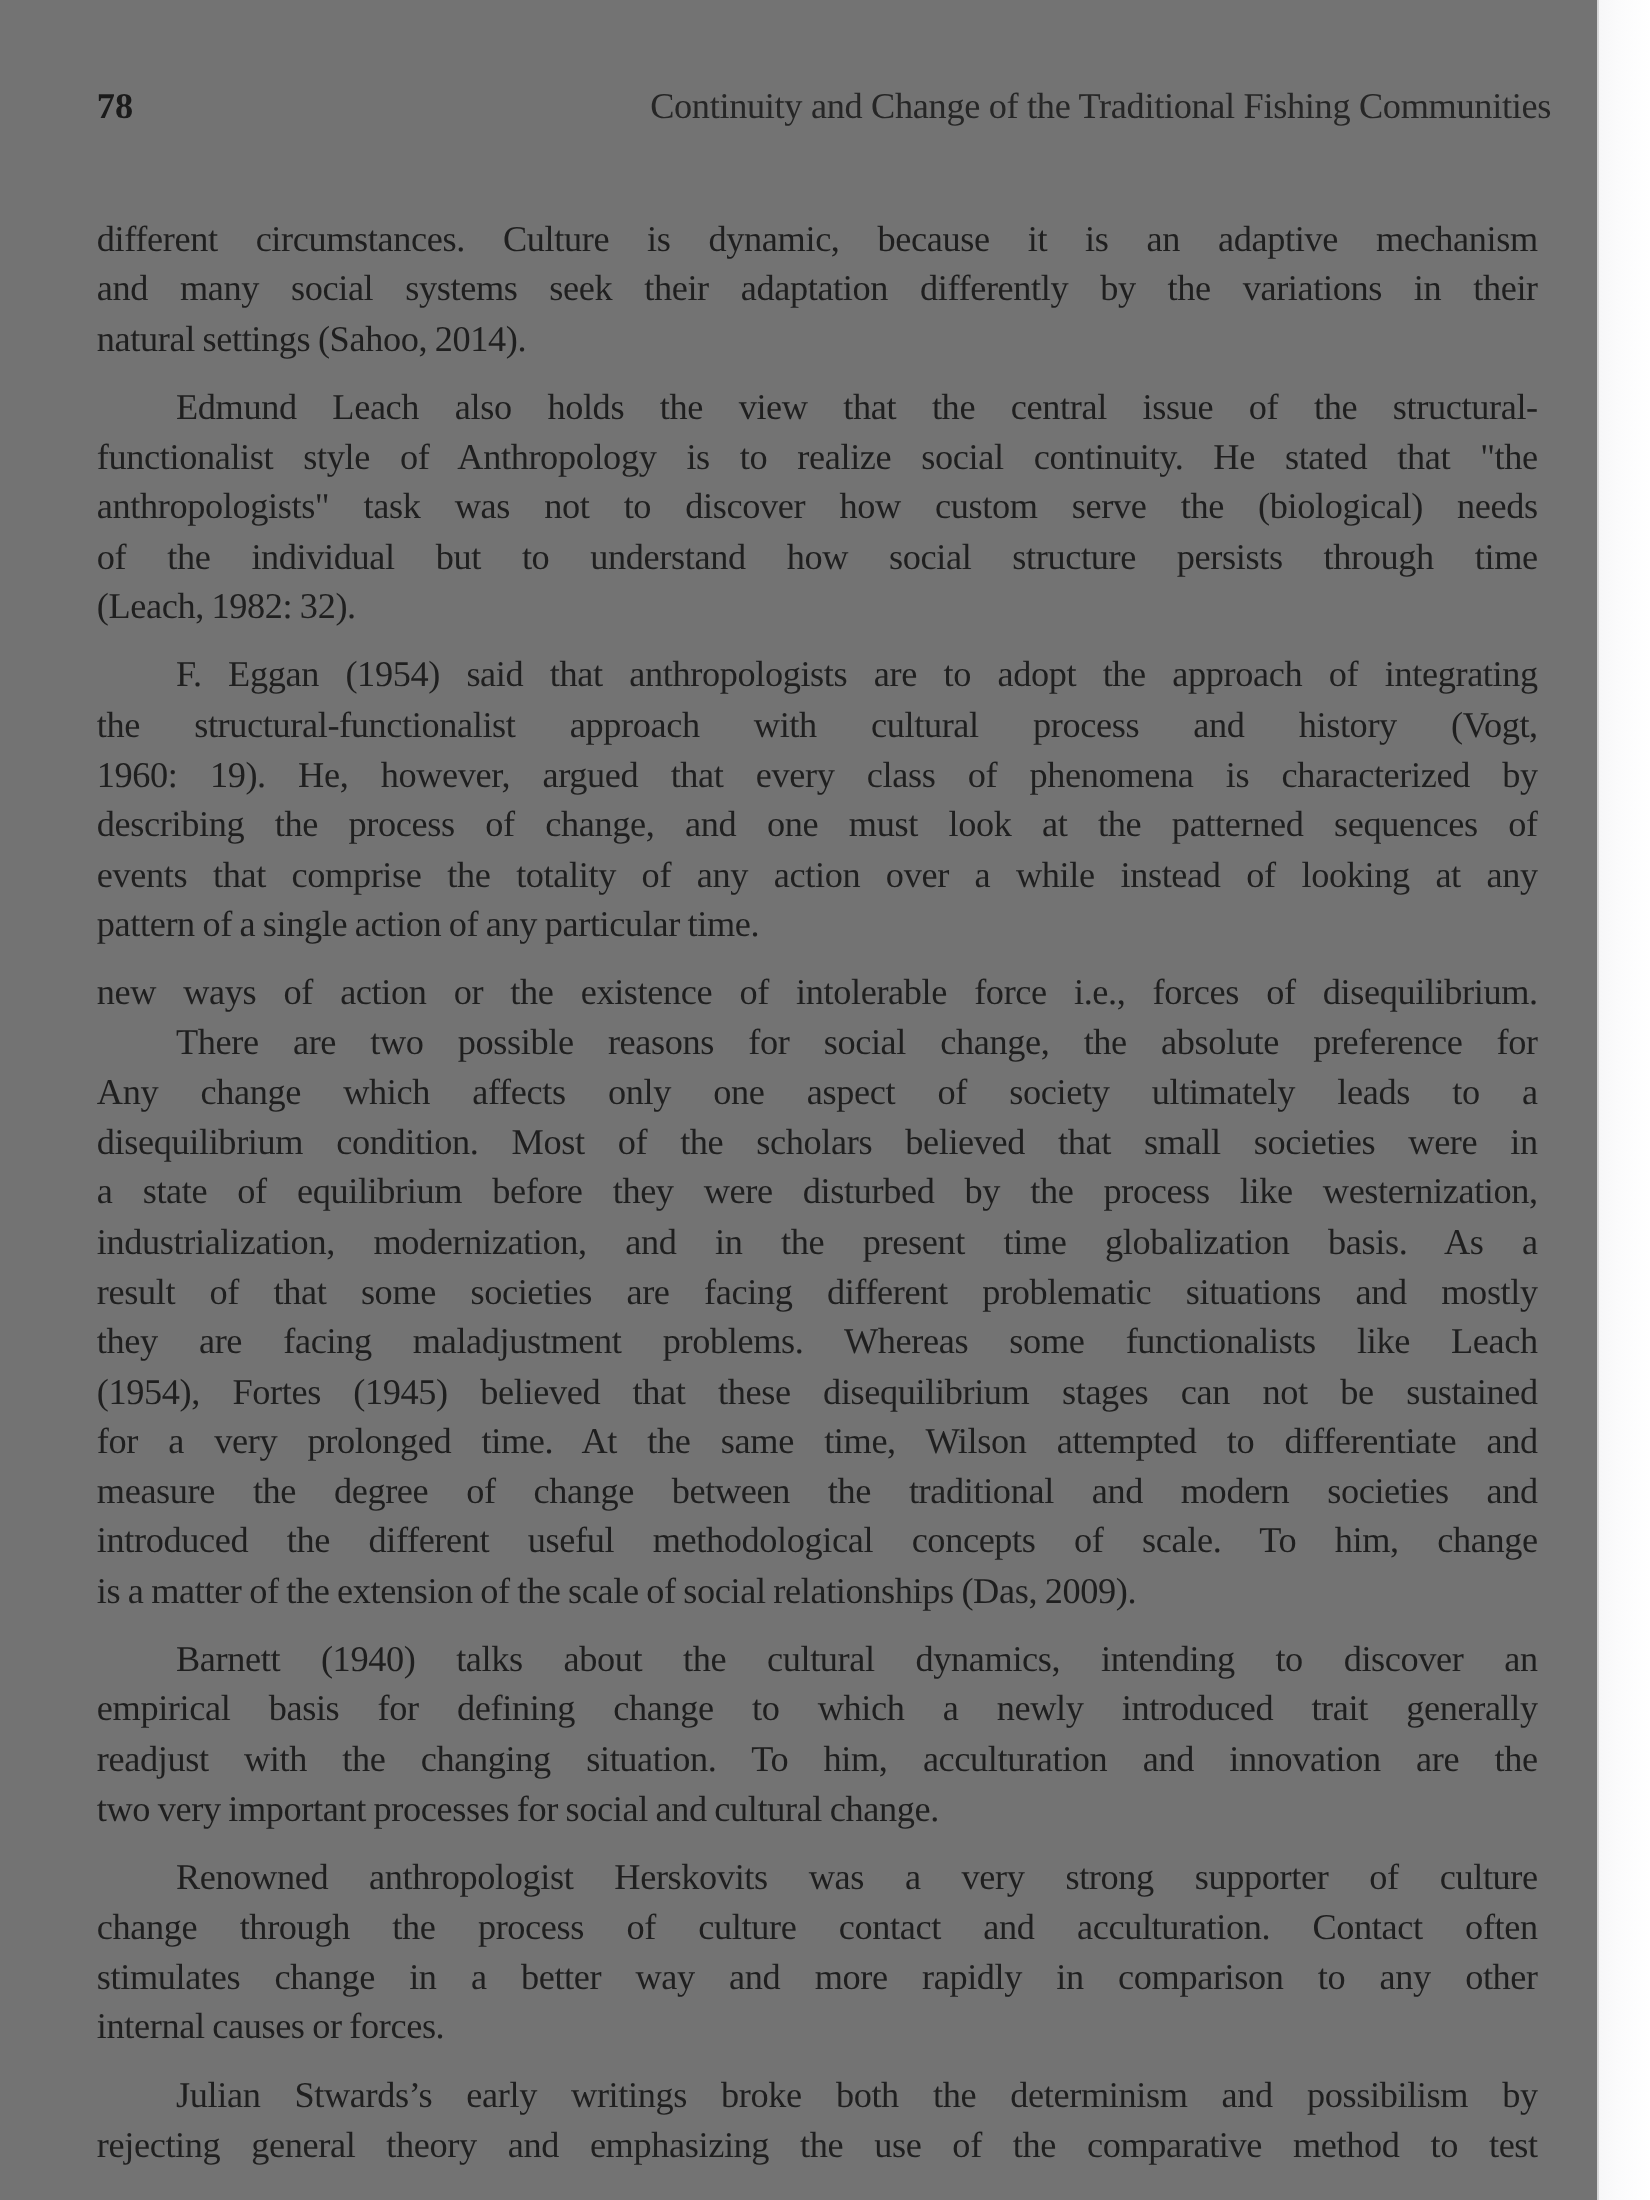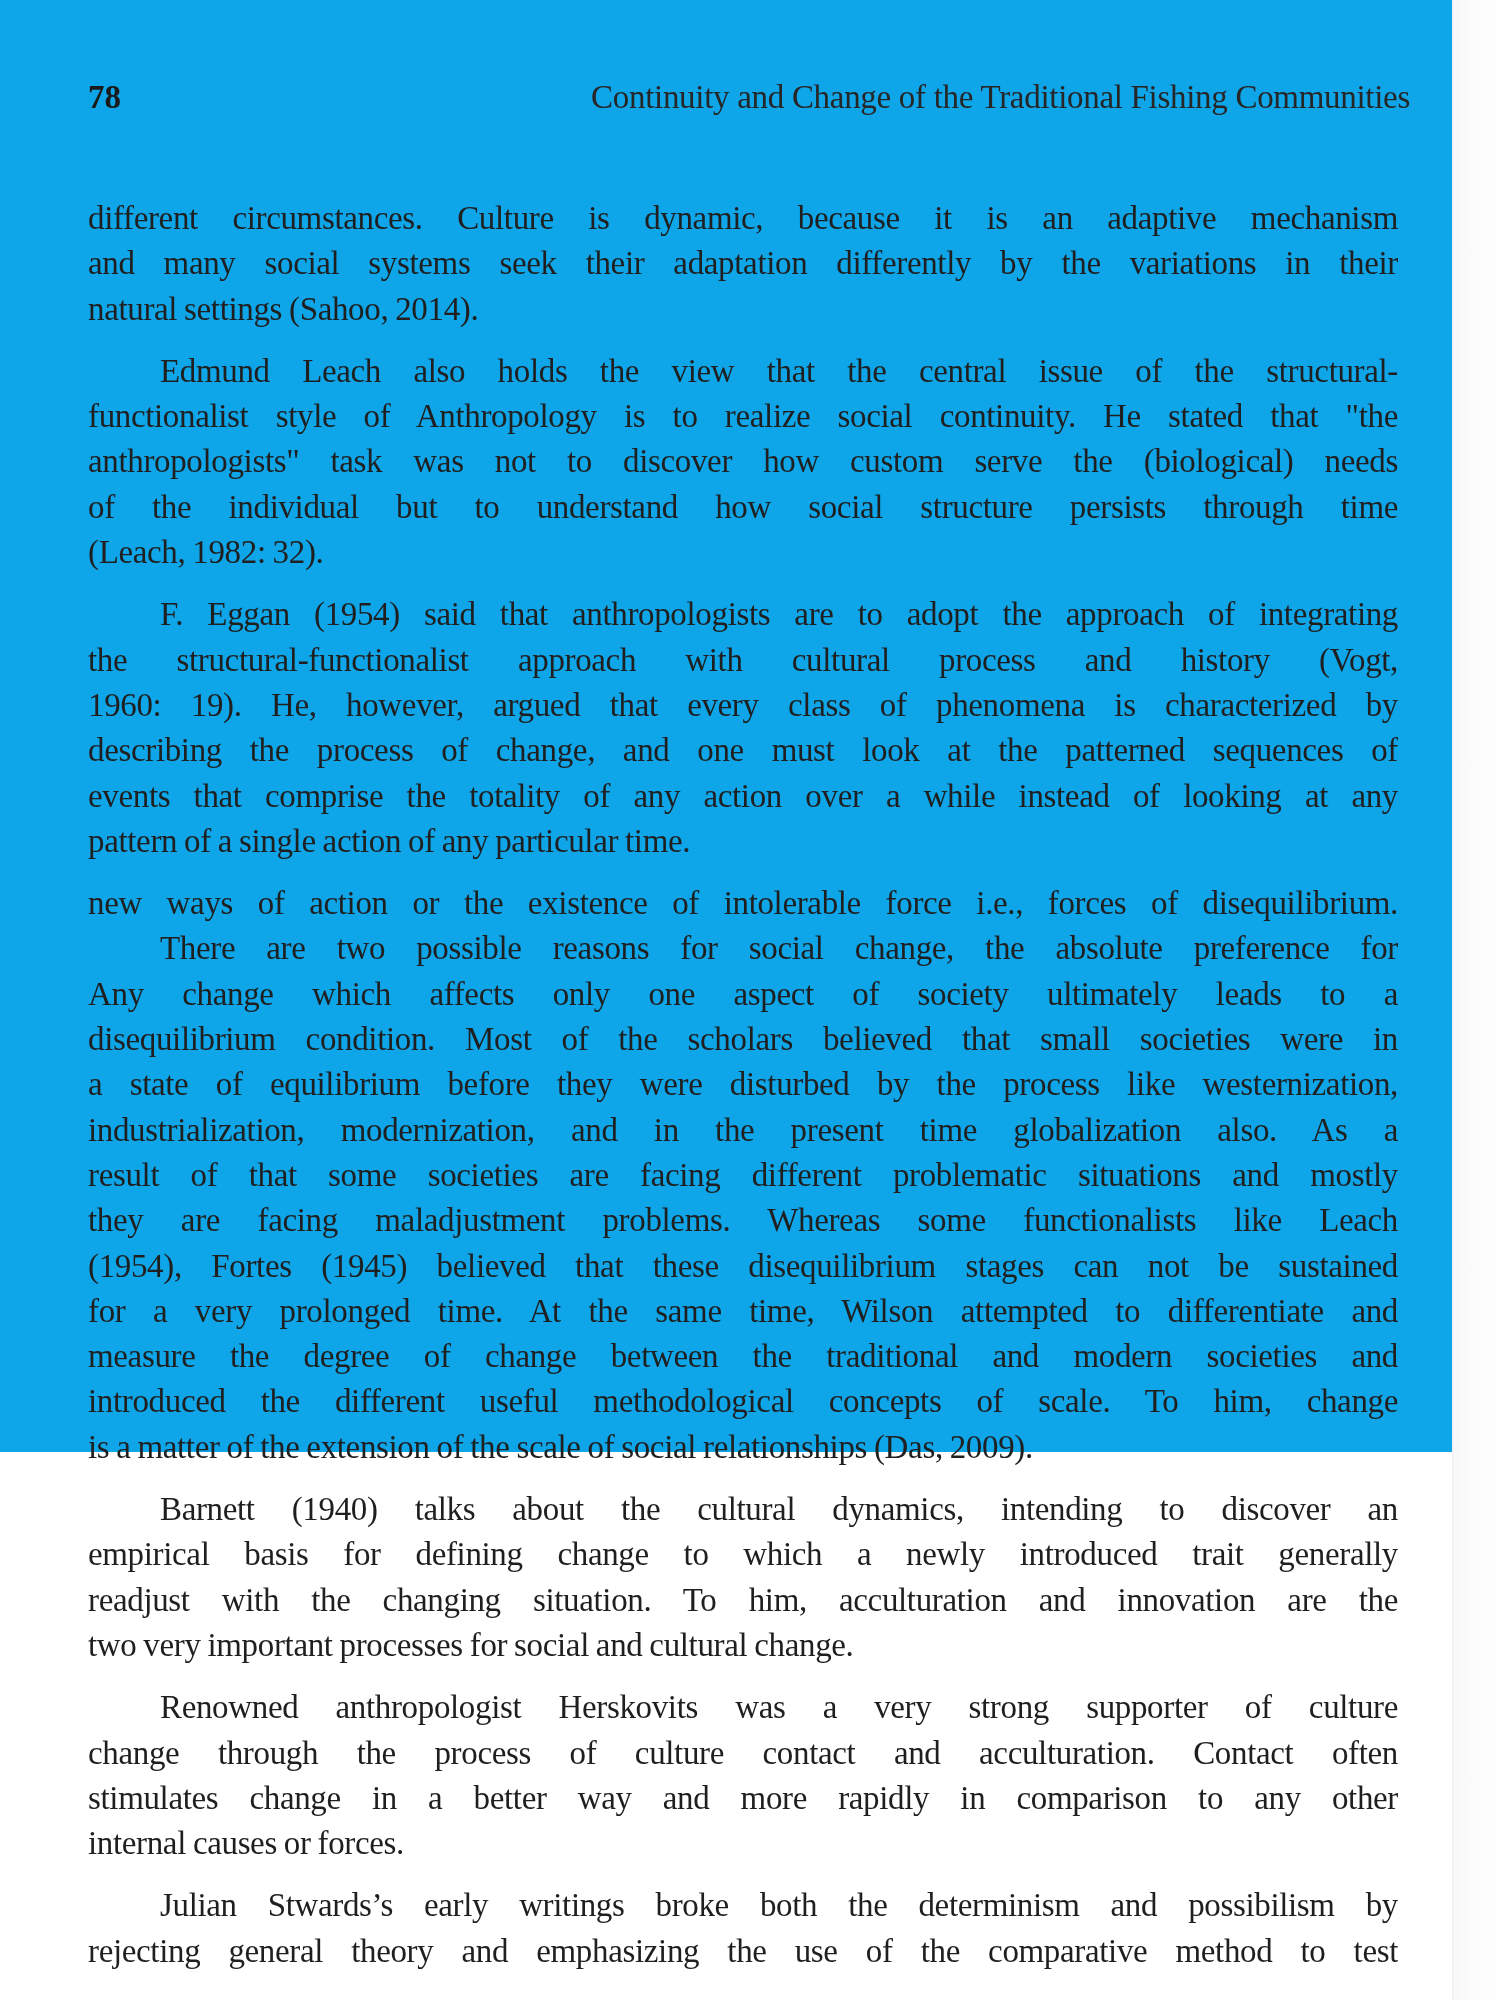--- a/index.html
+++ b/index.html
@@ -13,22 +13,22 @@
     position: relative;
     overflow: hidden;
     font-family: "Liberation Serif", "DejaVu Serif", serif;
     color: #1f1f1f;
   }
   .page {
     position: absolute;
     left: 0;
     top: 0;
     width: 1452px;
-    height: 1452px;
-    background: #0ea5e9;
+    height: 2000px;
+    background: #737373;
     padding-left: 24px;
   }
   .page-edge {
     position: absolute;
     left: 1452px;
     top: 0;
     width: 48px;
     height: 2000px;
     background: linear-gradient(to right, #f7f7f8 0%, #fbfbfc 40%, #ffffff 100%);
     border-left: 1px solid #efeff1;
@@ -120,21 +120,21 @@
         <span class="line">describing the process of change, and one must look at the patterned sequences of</span>
         <span class="line">events that comprise the totality of any action over a while instead of looking at any</span>
         <span class="line last">pattern of a single action of any particular time.</span>
       </div>
       <div class="para">
         <span class="line">new ways of action or the existence of intolerable force i.e., forces of disequilibrium.</span>
         <span class="line indent">There are two possible reasons for social change, the absolute preference for</span>
         <span class="line">Any change which affects only one aspect of society ultimately leads to a</span>
         <span class="line">disequilibrium condition. Most of the scholars believed that small societies were in</span>
         <span class="line">a state of equilibrium before they were disturbed by the process like westernization,</span>
-        <span class="line">industrialization, modernization, and in the present time globalization also. As a</span>
+        <span class="line">industrialization, modernization, and in the present time globalization basis. As a</span>
         <span class="line">result of that some societies are facing different problematic situations and mostly</span>
         <span class="line">they are facing maladjustment problems. Whereas some functionalists like Leach</span>
         <span class="line">(1954), Fortes (1945) believed that these disequilibrium stages can not be sustained</span>
         <span class="line">for a very prolonged time. At the same time, Wilson attempted to differentiate and</span>
         <span class="line">measure the degree of change between the traditional and modern societies and</span>
         <span class="line">introduced the different useful methodological concepts of scale. To him, change</span>
         <span class="line last">is a matter of the extension of the scale of social relationships (Das, 2009).</span>
       </div>
       <div class="para">
         <span class="line indent">Barnett (1940) talks about the cultural dynamics, intending to discover an</span>

